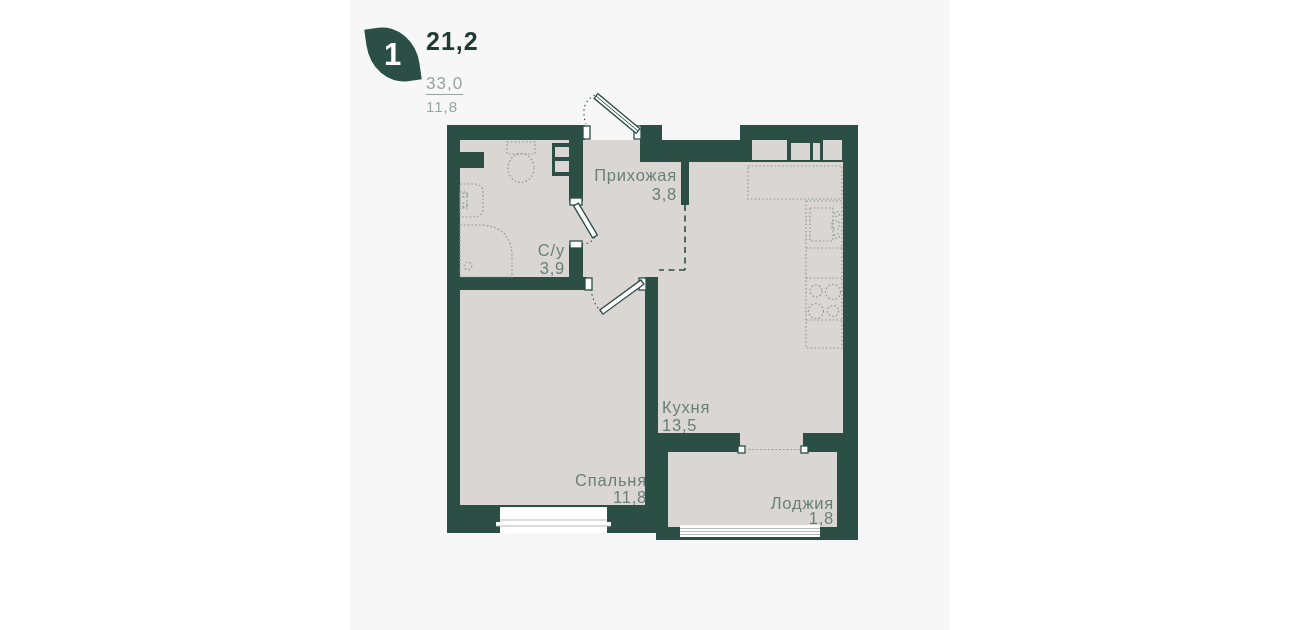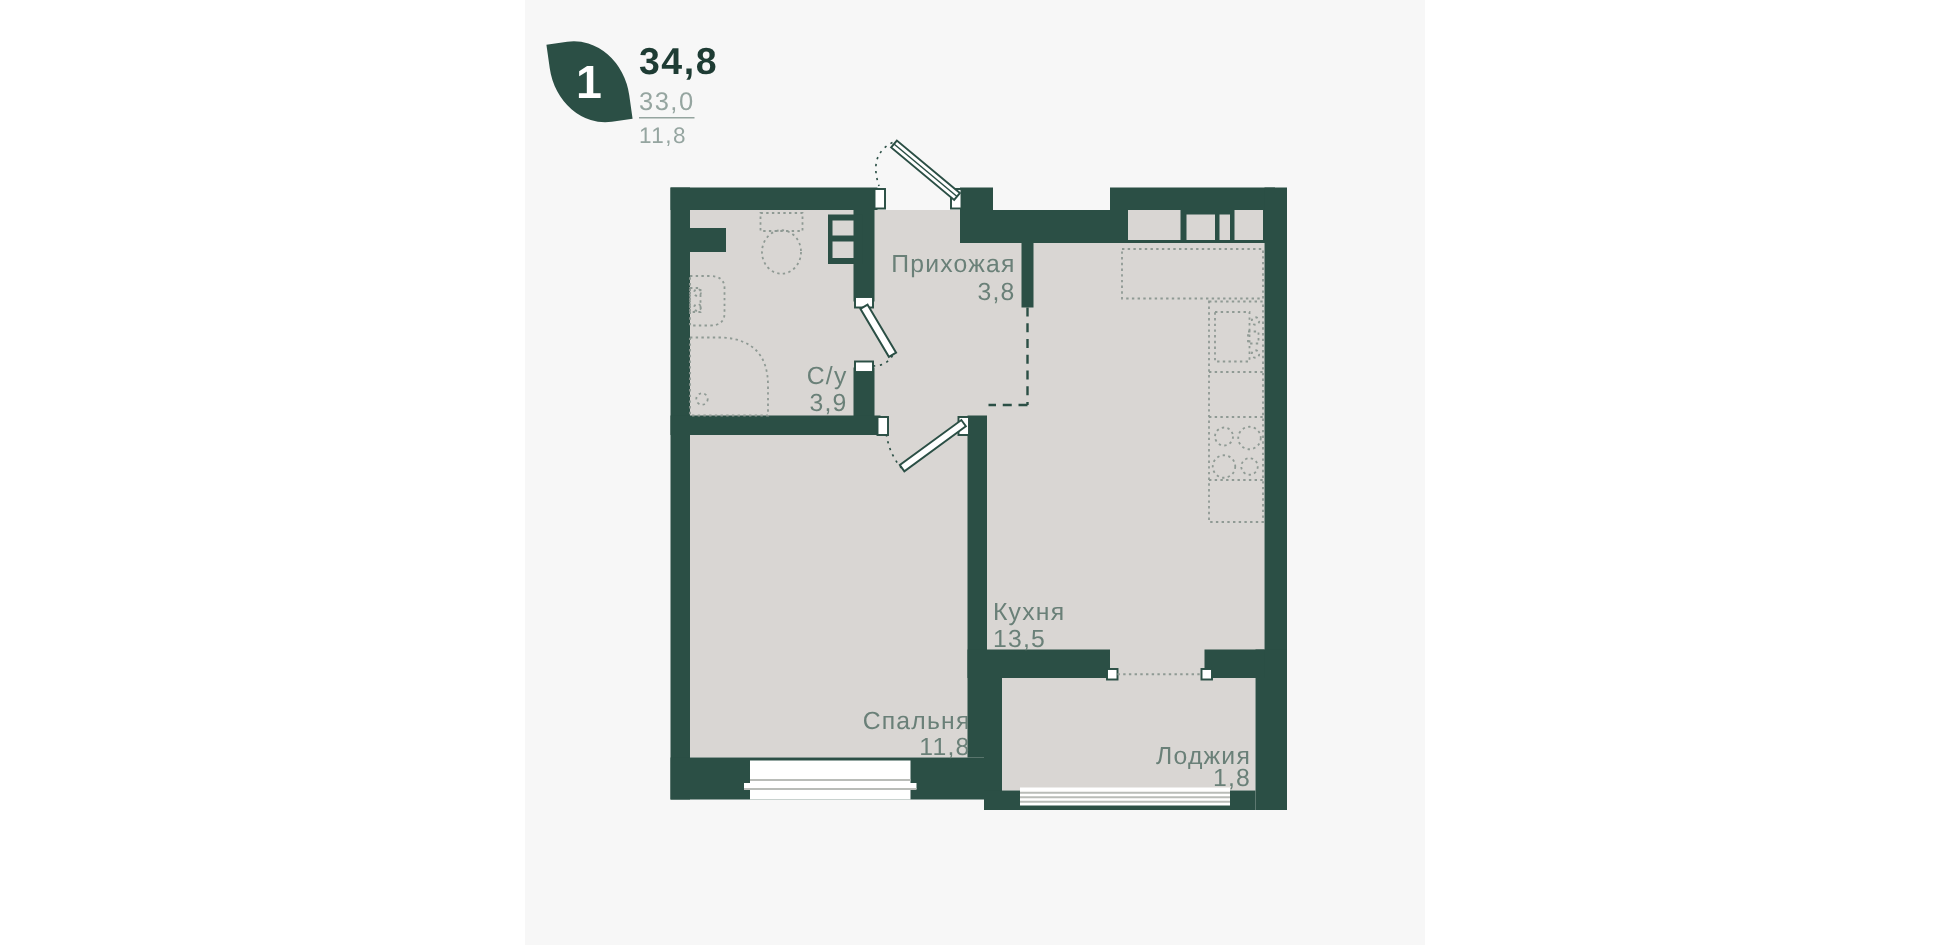--- a/index.html
+++ b/index.html
@@ -17,21 +17,21 @@
     font-family:"Liberation Sans", sans-serif;}
   .stage{position:relative;width:1301px;height:630px;background:var(--page);}
   .panel{position:absolute;left:350px;top:0;width:600px;height:630px;background:var(--panel);}
   .legend{position:absolute;left:18px;top:26px;display:flex;align-items:flex-start;}
   .leaf{width:50px;height:57px;background:var(--wall);border-radius:0 72% 0 72%;
     transform:rotate(-8deg);display:flex;align-items:center;justify-content:center;}
   .leaf-num{color:#fff;font-size:31px;font-weight:bold;transform:rotate(8deg);line-height:1;}
   .nums{margin-left:8px;padding-top:2px;}
   .num-total{font-size:25px;font-weight:bold;color:var(--num-dark);letter-spacing:1px;line-height:1.1;}
   .num-living{display:inline-block;font-size:17px;color:var(--num-gray);letter-spacing:1px;
-    border-bottom:1.5px solid var(--num-gray);padding-bottom:1px;margin-top:3px;line-height:1.1;}
+    border-bottom:1.5px solid var(--num-gray);padding-bottom:1px;margin-top:19px;line-height:1.1;}
   .num-kitchen{font-size:15px;color:var(--num-gray);letter-spacing:1px;margin-top:4px;line-height:1.1;}
   svg.plan{position:absolute;left:0;top:0;}
   .floor{fill:var(--floor);}
   .wall{fill:var(--wall);}
   .shaft{fill:var(--floor);stroke:none;}
   .jamb{fill:#fff;stroke:var(--wall);stroke-width:1.3;}
   .leafdoor{fill:#fff;stroke:var(--wall);stroke-width:1.3;}
   .arc{fill:none;stroke:var(--wall);stroke-width:1.1;stroke-dasharray:1.5 3.2;}
   .dash{fill:none;stroke:var(--wall);stroke-width:1.6;stroke-dasharray:6 4.5;}
   .fx{fill:none;stroke:var(--fixture);stroke-width:1.2;stroke-dasharray:1.6 2.2;}
@@ -43,21 +43,21 @@
 <body>
 
 <div class="stage">
   <div class="panel">
 
     <div class="legend">
       <div class="leaf">
         <span class="leaf-num">1</span>
       </div>
       <div class="nums">
-        <div class="num-total">34,8</div>
+        <div class="num-total">21,2</div>
         <div><span class="num-living">33,0</span></div>
         <div class="num-kitchen">11,8</div>
       </div>
     </div>
 
     <svg class="plan" width="600" height="630" viewBox="0 0 600 630">
 
       <g>
         <rect class="floor" x="110" y="140" width="198" height="365"></rect>
         <rect class="floor" x="290" y="140" width="22" height="22"></rect>

